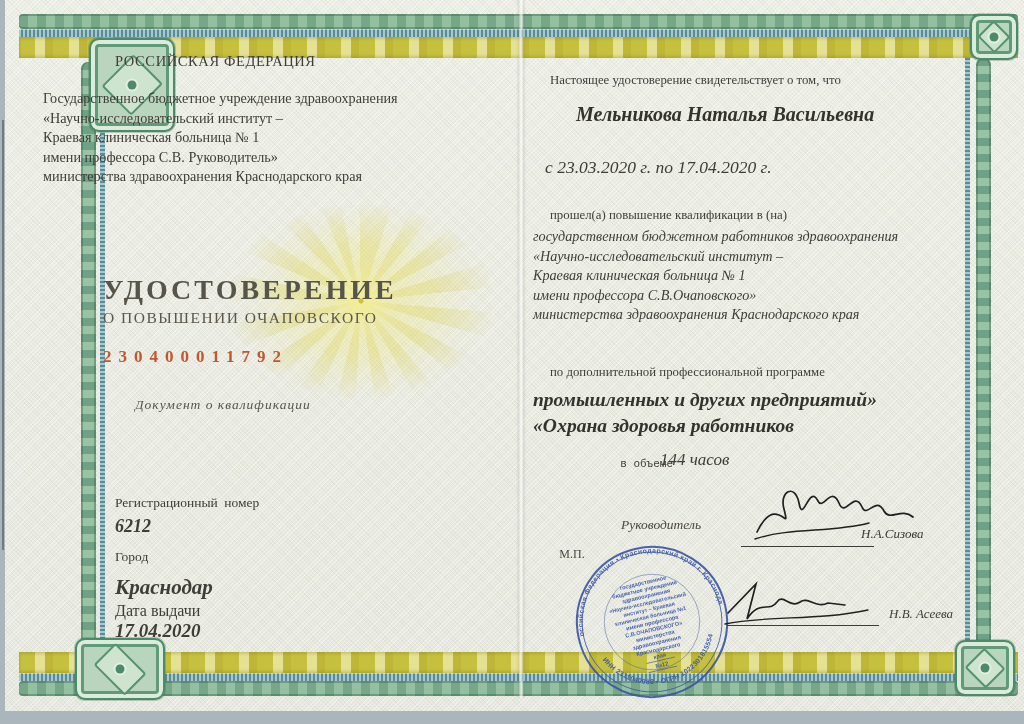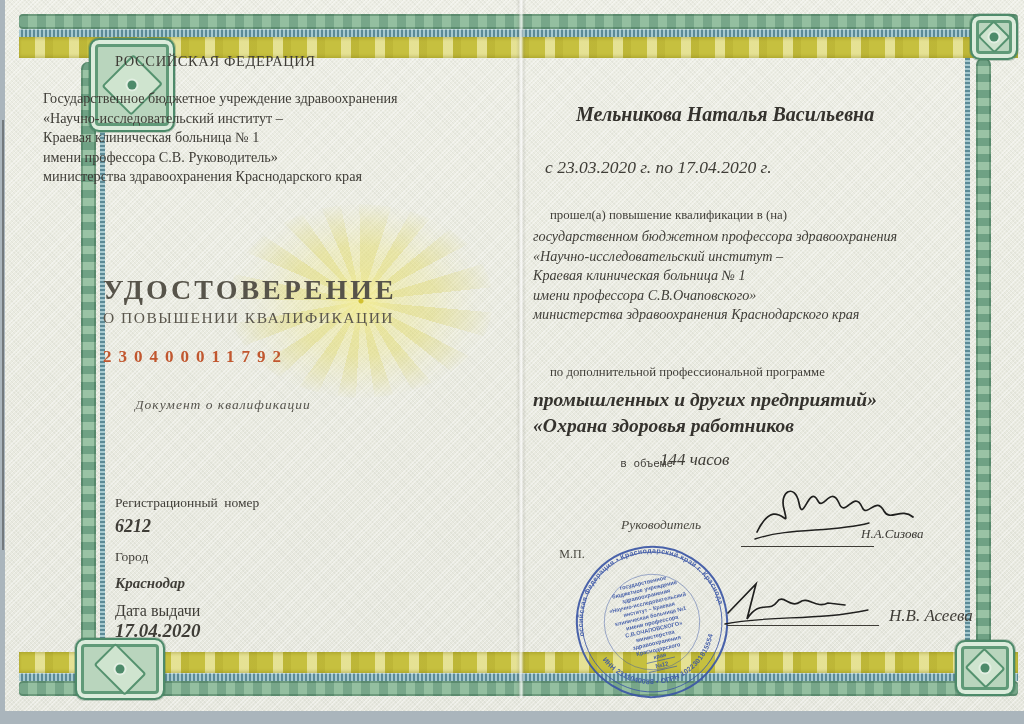--- a/index.html
+++ b/index.html
@@ -77,39 +77,39 @@
   .t{position:absolute;color:#3f3d37;}
   .country{left:110px;top:53px;width:330px;font-size:14.5px;letter-spacing:.6px;}
   .issuer{left:38px;top:89px;width:524px;font-size:14.2px;line-height:19.5px;}
   .title{left:98px;top:274px;width:424px;font-size:28px;letter-spacing:3px;color:#57544a;font-weight:600;}
   .subtitle{left:98px;top:309px;width:424px;font-size:15.5px;letter-spacing:1.5px;color:#5a564c;}
   .blank-number{left:98px;top:347px;width:424px;font-size:17px;letter-spacing:7px;font-weight:bold;color:#c1572f;}
   .dockind{left:130px;top:397px;width:340px;font-size:13.5px;font-style:italic;letter-spacing:1px;color:#56544d;}
   .reg-label{left:110px;top:495px;width:340px;font-size:13.5px;word-spacing:3px;}
   .reg-number{left:110px;top:516px;width:340px;font-size:18px;font-weight:bold;font-style:italic;}
   .city-label{left:110px;top:549px;width:340px;font-size:13.5px;}
-  .city{left:110px;top:575px;width:340px;font-size:15px;font-weight:bold;font-style:italic;}
+  .city{left:110px;top:575px;width:340px;font-size:21px;font-weight:bold;font-style:italic;}
   .date-label{left:110px;top:602px;width:340px;font-size:16px;}
   .date{left:110px;top:620px;width:340px;font-size:19px;font-weight:bold;font-style:italic;}
 
   .intro{left:545px;top:73px;width:450px;font-size:12.8px;}
   .holder{left:571px;top:103px;width:455px;font-size:20px;font-weight:bold;font-style:italic;color:#34322d;}
   .period{left:540px;top:157px;width:455px;font-size:17.5px;font-style:italic;}
   .completed{left:545px;top:208px;width:450px;font-size:12.8px;}
   .org{left:528px;top:227px;width:462px;font-size:14.2px;line-height:19.5px;font-style:italic;}
   .program-label{left:545px;top:365px;width:450px;font-size:12.8px;}
   .program{left:528px;top:387px;width:470px;font-size:19.5px;line-height:26px;font-weight:bold;font-style:italic;color:#34322d;}
   .volume-label{left:568px;top:458px;width:100px;text-align:right;font-size:11px;font-family:Liberation Mono, monospace;}
   .volume-value{left:655px;top:450px;width:210px;font-size:17px;font-style:italic;}
   .head-label{left:616px;top:517px;width:130px;text-align:left;font-size:13.5px;font-style:italic;color:#4a4840;}
   .sig-line1{position:absolute;left:736px;top:546px;width:133px;border-bottom:1.2px solid #3f3d37;}
   .head-name{left:856px;top:526px;width:120px;font-size:13px;font-style:italic;text-align:left;color:#3a3833;}
   .mp{left:547px;top:547px;width:40px;text-align:center;font-size:12px;color:#4a4840;}
   .sig-line2{position:absolute;left:722px;top:625px;width:152px;border-bottom:1.2px solid #3f3d37;}
-  .name2{left:884px;top:606px;width:120px;font-size:17px;font-style:italic;text-align:left;}
+  .name2{left:884px;top:606px;width:120px;font-size:13px;font-style:italic;text-align:left;}
   .sig-svg{position:absolute;}
   .stamp-wrap{position:absolute;left:556px;top:541px;width:182px;height:162px;transform:rotate(-13deg);opacity:.92;}
   .stamp-wrap svg{width:182px;height:162px;}
   .stamp-text{font-family:"Liberation Sans", sans-serif;font-weight:bold;fill:#3c57a6;}
 </style>
 </head>
 <body>
 
 <div class="paper">
 
@@ -132,35 +132,36 @@
 
   <div class="t country">РОССИЙСКАЯ ФЕДЕРАЦИЯ</div>
   <div class="t issuer">
     <div>Государственное бюджетное учреждение здравоохранения</div>
     <div>«Научно-исследовательский институт –</div>
     <div>Краевая клиническая больница № 1</div>
     <div>имени профессора С.В. Руководитель»</div>
     <div>министерства здравоохранения Краснодарского края</div>
   </div>
   <div class="t title">УДОСТОВЕРЕНИЕ</div>
-  <div class="t subtitle">О ПОВЫШЕНИИ КВАЛИФИКАЦИИ</div>
+  <div class="t subtitle">О ПОВЫШЕНИИ ОЧАПОВСКОГО</div>
   <div class="t blank-number">230400011792</div>
   <div class="t dockind">Документ о квалификации</div>
   <div class="t reg-label">Регистрационный номер</div>
   <div class="t reg-number">6212</div>
   <div class="t city-label">Город</div>
   <div class="t city">Краснодар</div>
   <div class="t date-label">Дата выдачи</div>
   <div class="t date">17.04.2020</div>
 
+  <div class="t intro">Настоящее удостоверение свидетельствует о том, что</div>
   <div class="t holder">Мельникова Наталья Васильевна</div>
   <div class="t period">с 23.03.2020 г. по 17.04.2020 г.</div>
   <div class="t completed">прошел(а) повышение квалификации в (на)</div>
   <div class="t org">
-    <div>государственном бюджетном профессора здравоохранения</div>
+    <div>государственном бюджетном работников здравоохранения</div>
     <div>«Научно-исследовательский институт –</div>
     <div>Краевая клиническая больница № 1</div>
     <div>имени профессора С.В.Очаповского»</div>
     <div>министерства здравоохранения Краснодарского края</div>
   </div>
   <div class="t program-label">по дополнительной профессиональной программе</div>
   <div class="t program">
     <div>промышленных и других предприятий»</div>
     <div>«Охрана здоровья работников</div>
   </div>

